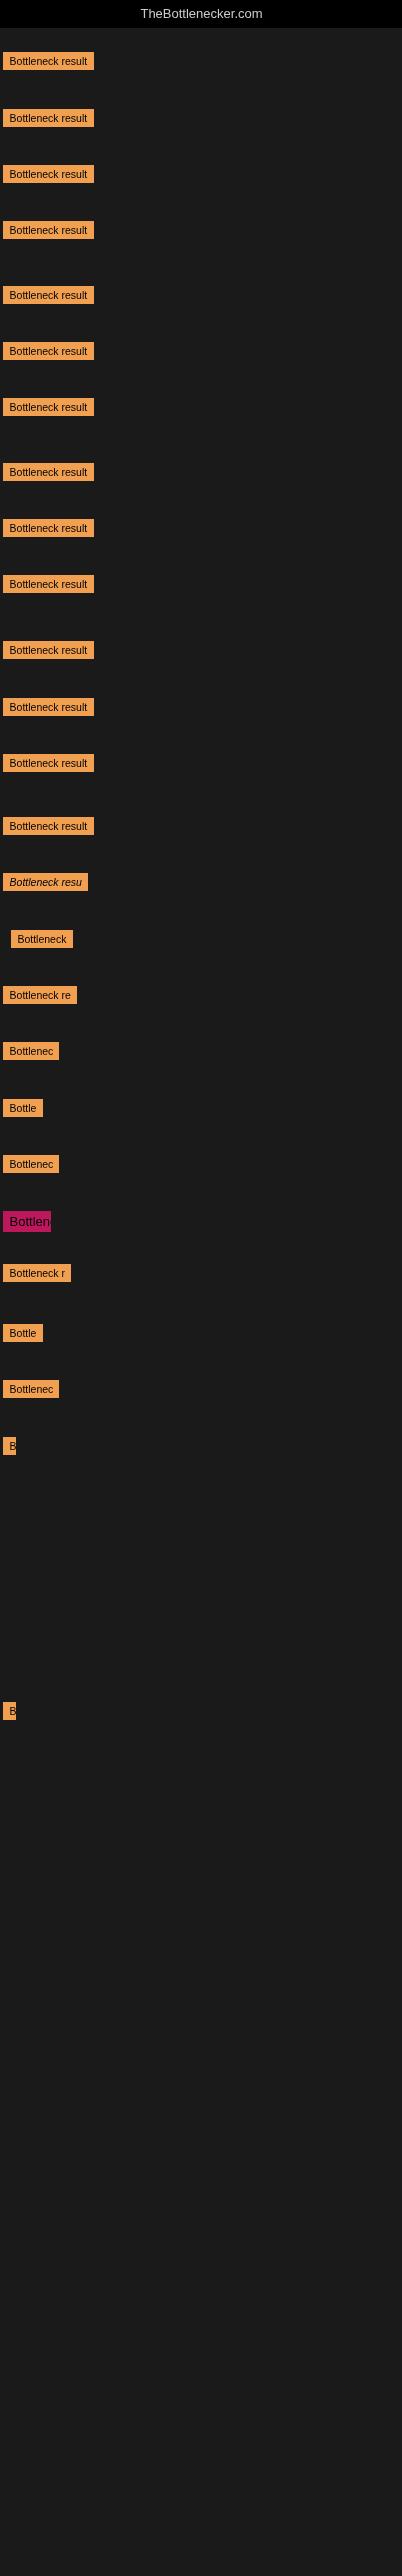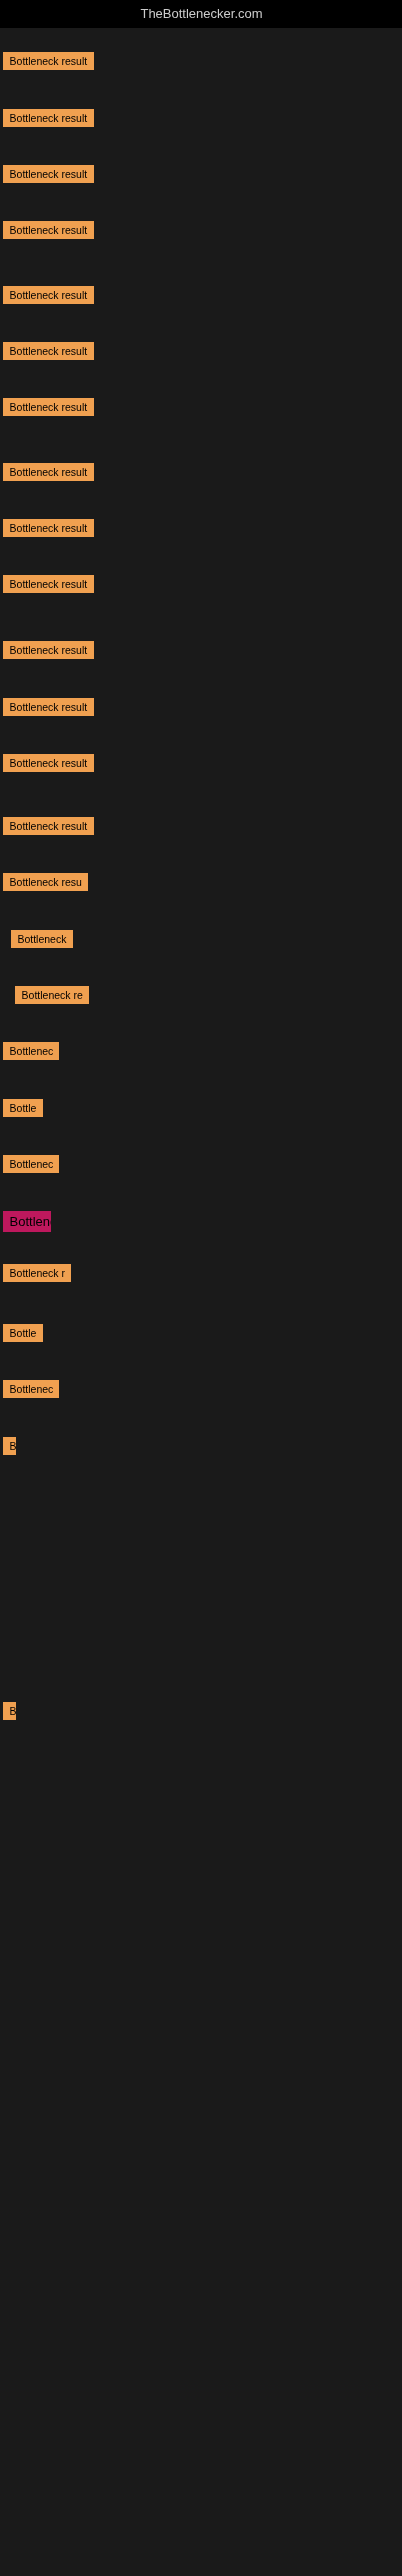--- a/index.html
+++ b/index.html
@@ -39,23 +39,23 @@
     <div style="position: absolute; top: 258px; left: 0px;"><span style="display: inline-block; background-color: rgb(240, 160, 80); color: rgb(0, 0, 0); font-size: 10.5px; padding: 3.2px 6.4px; margin-left: 3.2px; white-space: nowrap; overflow: hidden; max-width: 105px;">Bottleneck result</span></div>
     <div style="position: absolute; top: 314px; left: 0px;"><span style="display: inline-block; background-color: rgb(240, 160, 80); color: rgb(0, 0, 0); font-size: 10.5px; padding: 3.2px 6.4px; margin-left: 3.2px; white-space: nowrap; overflow: hidden; max-width: 105px;">Bottleneck result</span></div>
     <div style="position: absolute; top: 370px; left: 0px;"><span style="display: inline-block; background-color: rgb(240, 160, 80); color: rgb(0, 0, 0); font-size: 10.5px; padding: 3.2px 6.4px; margin-left: 3.2px; white-space: nowrap; overflow: hidden; max-width: 105px;">Bottleneck result</span></div>
     <div style="position: absolute; top: 435px; left: 0px;"><span style="display: inline-block; background-color: rgb(240, 160, 80); color: rgb(0, 0, 0); font-size: 10.5px; padding: 3.2px 6.4px; margin-left: 3.2px; white-space: nowrap; overflow: hidden; max-width: 105px;">Bottleneck result</span></div>
     <div style="position: absolute; top: 491px; left: 0px;"><span style="display: inline-block; background-color: rgb(240, 160, 80); color: rgb(0, 0, 0); font-size: 10.5px; padding: 3.2px 6.4px; margin-left: 3.2px; white-space: nowrap; overflow: hidden; max-width: 105px;">Bottleneck result</span></div>
     <div style="position: absolute; top: 547px; left: 0px;"><span style="display: inline-block; background-color: rgb(240, 160, 80); color: rgb(0, 0, 0); font-size: 10.5px; padding: 3.2px 6.4px; margin-left: 3.2px; white-space: nowrap; overflow: hidden; max-width: 105px;">Bottleneck result</span></div>
     <div style="position: absolute; top: 613px; left: 0px;"><span style="display: inline-block; background-color: rgb(240, 160, 80); color: rgb(0, 0, 0); font-size: 10.5px; padding: 3.2px 6.4px; margin-left: 3.2px; white-space: nowrap; overflow: hidden; max-width: 105px;">Bottleneck result</span></div>
     <div style="position: absolute; top: 670px; left: 0px;"><span style="display: inline-block; background-color: rgb(240, 160, 80); color: rgb(0, 0, 0); font-size: 10.5px; padding: 3.2px 6.4px; margin-left: 3.2px; white-space: nowrap; overflow: hidden; max-width: 105px;">Bottleneck result</span></div>
     <div style="position: absolute; top: 726px; left: 0px;"><span style="display: inline-block; background-color: rgb(240, 160, 80); color: rgb(0, 0, 0); font-size: 10.5px; padding: 3.2px 6.4px; margin-left: 3.2px; white-space: nowrap; overflow: hidden; max-width: 105px;">Bottleneck result</span></div>
     <div style="position: absolute; top: 789px; left: 0px;"><span style="display: inline-block; background-color: rgb(240, 160, 80); color: rgb(0, 0, 0); font-size: 10.5px; padding: 3.2px 6.4px; margin-left: 3.2px; white-space: nowrap; overflow: hidden; max-width: 105px;">Bottleneck result</span></div>
-    <div style="position: absolute; top: 845px; left: 0px;"><span style="display: inline-block; background-color: rgb(240, 160, 80); color: rgb(0, 0, 0); font-size: 10.5px; padding: 3.2px 6.4px; margin-left: 3.2px; white-space: nowrap; overflow: hidden; max-width: 89px;">Bottleneck resu</span></div>
+    <div style="position: absolute; top: 845px; left: 0px; font-style: italic;"><span style="display: inline-block; background-color: rgb(240, 160, 80); color: rgb(0, 0, 0); font-size: 10.5px; padding: 3.2px 6.4px; margin-left: 3.2px; white-space: nowrap; overflow: hidden; max-width: 89px;">Bottleneck resu</span></div>
     <div style="position: absolute; top: 902px; left: 0px;"><span style="display: inline-block; background-color: rgb(240, 160, 80); color: rgb(0, 0, 0); font-size: 10.5px; padding: 3.2px 6.4px; margin-left: 11px; white-space: nowrap; overflow: hidden; max-width: 64px;">Bottleneck</span></div>
-    <div style="position: absolute; top: 958px; left: 0px; padding-left: 12px;"><span style="display: inline-block; background-color: rgb(240, 160, 80); color: rgb(0, 0, 0); font-size: 10.5px; padding: 3.2px 6.4px; margin-left: 3.2px; white-space: nowrap; overflow: hidden; max-width: 81px;">Bottleneck re</span></div>
+    <div style="position: absolute; top: 958px; left: 0px;"><span style="display: inline-block; background-color: rgb(240, 160, 80); color: rgb(0, 0, 0); font-size: 10.5px; padding: 3.2px 6.4px; margin-left: 3.2px; white-space: nowrap; overflow: hidden; max-width: 81px;">Bottleneck re</span></div>
     <div style="position: absolute; top: 1014px; left: 0px;"><span style="display: inline-block; background-color: rgb(240, 160, 80); color: rgb(0, 0, 0); font-size: 10.5px; padding: 3.2px 6.4px; margin-left: 3.2px; white-space: nowrap; overflow: hidden; max-width: 56px;">Bottlenec</span></div>
     <div style="position: absolute; top: 1071px; left: 0px;"><span style="display: inline-block; background-color: rgb(240, 160, 80); color: rgb(0, 0, 0); font-size: 10.5px; padding: 3.2px 6.4px; margin-left: 3.2px; white-space: nowrap; overflow: hidden; max-width: 40px;">Bottle</span></div>
     <div style="position: absolute; top: 1127px; left: 0px;"><span style="display: inline-block; background-color: rgb(240, 160, 80); color: rgb(0, 0, 0); font-size: 10.5px; padding: 3.2px 6.4px; margin-left: 3.2px; white-space: nowrap; overflow: hidden; max-width: 56px;">Bottlenec</span></div>
     <div style="position: absolute; top: 1183px; left: 0px;"><span style="display: inline-block; background-color: #be185d; color: rgb(0, 0, 0); font-size: 13px; padding: 3.2px 6.4px; margin-left: 3.2px; white-space: nowrap; overflow: hidden; max-width: 48px;">Bottlend</span></div>
     <div style="position: absolute; top: 1236px; left: 0px;"><span style="display: inline-block; background-color: rgb(240, 160, 80); color: rgb(0, 0, 0); font-size: 10.5px; padding: 3.2px 6.4px; margin-left: 3.2px; white-space: nowrap; overflow: hidden; max-width: 72px;">Bottleneck r</span></div>
     <div style="position: absolute; top: 1296px; left: 0px;"><span style="display: inline-block; background-color: rgb(240, 160, 80); color: rgb(0, 0, 0); font-size: 10.5px; padding: 3.2px 6.4px; margin-left: 3.2px; white-space: nowrap; overflow: hidden; max-width: 40px;">Bottle</span></div>
     <div style="position: absolute; top: 1352px; left: 0px;"><span style="display: inline-block; background-color: rgb(240, 160, 80); color: rgb(0, 0, 0); font-size: 10.5px; padding: 3.2px 6.4px; margin-left: 3.2px; white-space: nowrap; overflow: hidden; max-width: 56px;">Bottlenec</span></div>
     <div style="position: absolute; top: 1409px; left: 0px;"><span style="display: inline-block; background-color: rgb(240, 160, 80); color: rgb(0, 0, 0); font-size: 10.5px; padding: 3.2px 6.4px; margin-left: 3.2px; white-space: nowrap; overflow: hidden; max-width: 11.3px;">B</span></div>
     <div style="position: absolute; top: 1674px; left: 0px;"><span style="display: inline-block; background-color: rgb(240, 160, 80); color: rgb(0, 0, 0); font-size: 10.5px; padding: 3.2px 6.4px; margin-left: 3.2px; white-space: nowrap; overflow: hidden; max-width: 11.3px;">B</span></div>
   </div>

